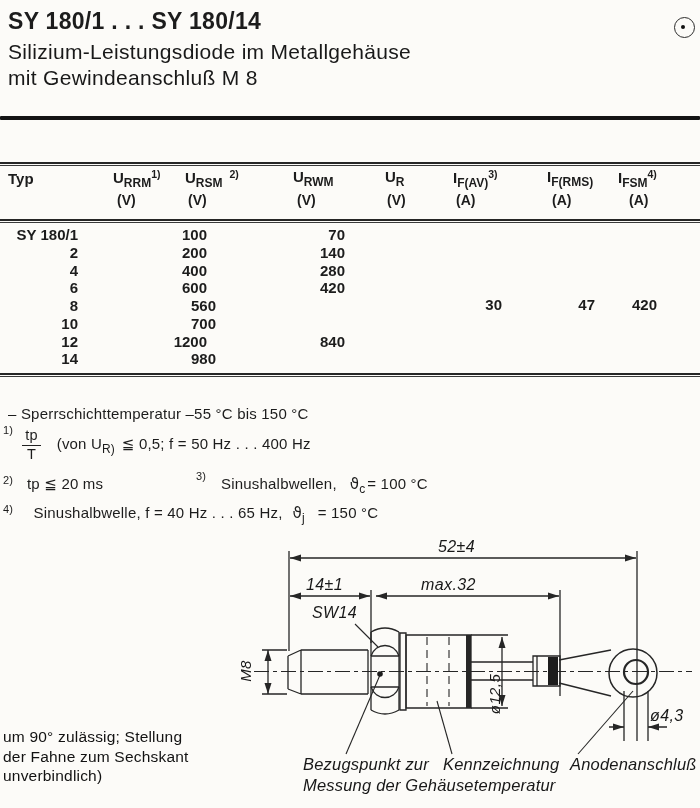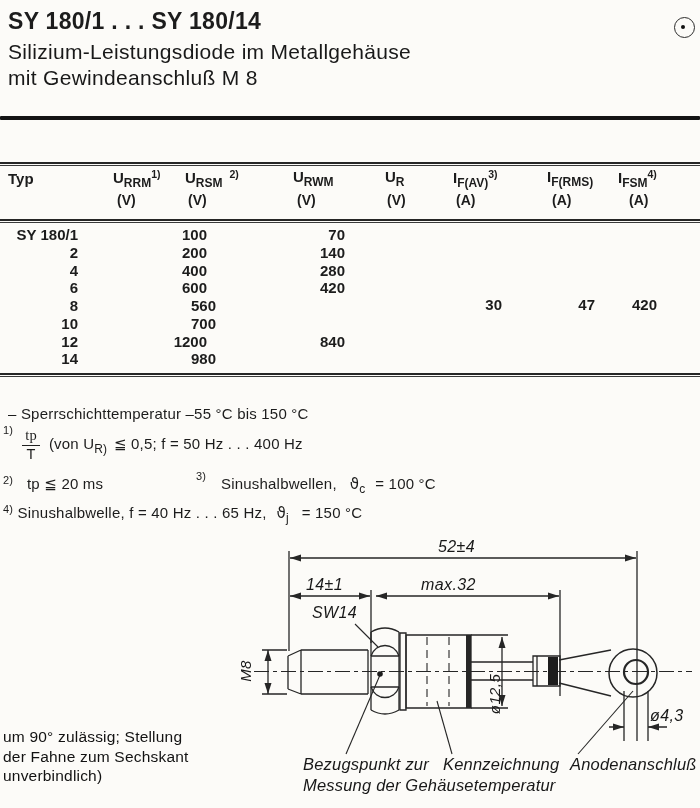--- a/index.html
+++ b/index.html
@@ -23,21 +23,21 @@
   sup.gap{margin-left:7px;}
   .tbody{position:absolute;left:0;top:226px;width:700px;}
   .trow{display:flex;height:17.75px;line-height:17.75px;font-size:15px;font-weight:700;}
   .c-typ{width:78px;text-align:right;}
   .c-v1{width:129px;text-align:right;}
   .c-v2{width:138px;text-align:right;}
   .shval{position:absolute;top:296px;font-size:15px;font-weight:700;text-align:right;}
   .note{font-size:15px;letter-spacing:.2px;}
   .fm{font-size:11px;position:relative;top:-5px;}
   .frac{display:inline-flex;flex-direction:column;align-items:center;line-height:1.05;font-size:14.5px;vertical-align:middle;}
-  .frac .num{border-bottom:1.6px solid #222;padding:0 3px 1.5px;font-family:Liberation Serif, serif;}
+  .frac .num{border-bottom:1.6px solid #222;padding:0 3px 1.5px;}
   .frac .den{padding-top:1.5px;}
   .n1wrap{display:flex;align-items:center;}
   .theta{font-family:"DejaVu Sans",sans-serif;}
   .lbl{font-style:italic;font-size:15.5px;letter-spacing:.2px;color:#181818;}
   .dim{font-style:italic;font-size:16px;letter-spacing:.4px;color:#181818;}
   .rot{transform:rotate(-90deg);transform-origin:center center;text-align:center;}
   .bnote{font-size:15.5px;line-height:19.5px;letter-spacing:.2px;color:#121212;}
 </style>
 </head>
 <body>
@@ -120,33 +120,33 @@
 </div>
 
 <div class="abs note" style="left:8px;top:405px">– Sperrschichttemperatur –55 °C bis 150 °C</div>
 
 <div class="abs note n1wrap" style="left:3px;top:429px;height:32px">
   <span class="fm" style="align-self:flex-start">1)</span>
   <span class="frac" style="margin-left:9px">
     <span class="num">tp</span>
     <span class="den">T</span>
   </span>
-  <span style="margin-left:9px"><span>(von U</span><sub class="s">R)</sub><span style="margin-left:7px">≦ 0,5; f = 50 Hz . . . 400 Hz</span></span>
+  <span style="margin-left:16px"><span>(von U</span><sub class="s">R)</sub><span style="margin-left:7px">≦ 0,5; f = 50 Hz . . . 400 Hz</span></span>
 </div>
 
 <div class="abs note" style="left:3px;top:475px;width:600px">
   <span class="fm">2)</span>
   <span style="position:absolute;left:24px">tp ≦ 20 ms</span>
   <span class="fm" style="position:absolute;left:193px">3)</span>
-  <span style="position:absolute;left:218px"><span>Sinushalbwellen,</span><span class="theta" style="margin-left:13px">ϑ</span><sub class="s">c</sub><span style="margin-left:10px">= 100 °C</span></span>
+  <span style="position:absolute;left:218px"><span>Sinushalbwellen,</span><span class="theta" style="margin-left:13px">ϑ</span><sub class="s">c</sub><span style="margin-left:2px">= 100 °C</span></span>
 </div>
 
 <div class="abs note" style="left:3px;top:504px">
   <span class="fm">4)</span>
-  <span style=""><span>Sinushalbwelle, f = 40 Hz . . . 65 Hz,</span><span class="theta" style="margin-left:10px">ϑ</span><sub class="s">j</sub><span style="margin-left:13px">= 150 °C</span></span>
+  <span style="margin-left:16px"><span>Sinushalbwelle, f = 40 Hz . . . 65 Hz,</span><span class="theta" style="margin-left:10px">ϑ</span><sub class="s">j</sub><span style="margin-left:13px">= 150 °C</span></span>
 </div>
 
 <svg class="abs" style="left:0;top:535px" width="700" height="273" viewBox="0 535 700 273">
   <g fill="none" stroke="#262626" stroke-width="1.3">
 
     <path d="M254,671.5 L692,671.5" stroke-dasharray="15 4 4 4" stroke-width="1.1"></path>
 
     <path d="M289,551 L289,651"></path>
     <path d="M637,551 L637,741"></path>
     <path d="M371,590 L371,643"></path>

